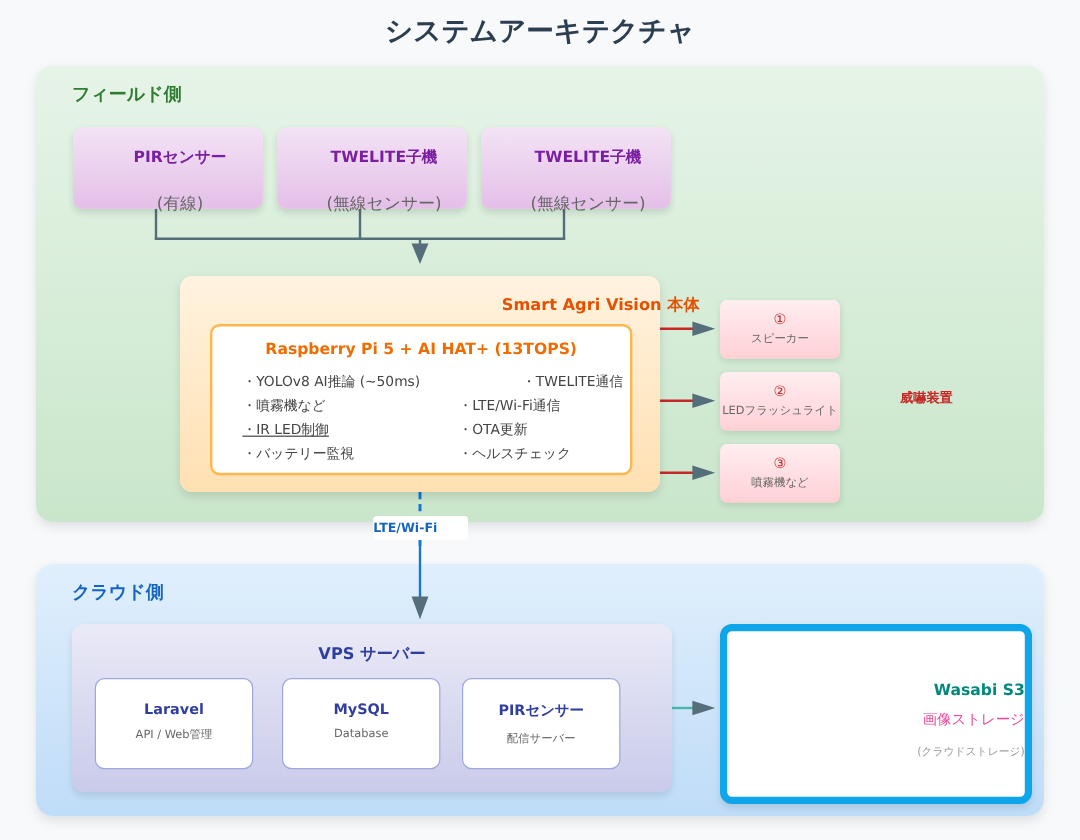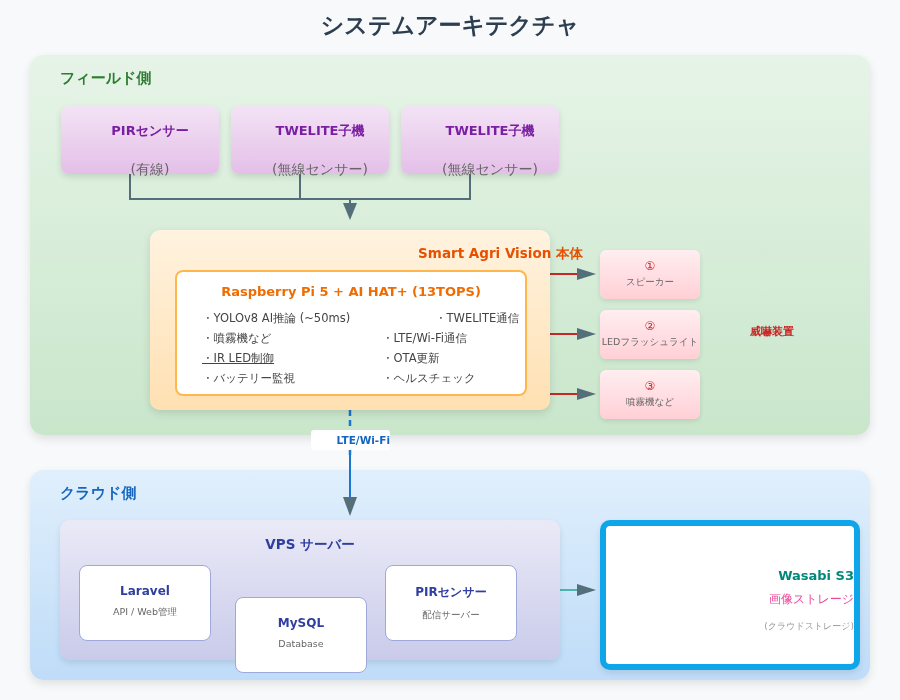--- a/index.html
+++ b/index.html
@@ -16,21 +16,21 @@
   .sensor .s-sub { margin-top:21px; font-size:14px; color:#666; }
   .main-box { position:absolute; left:150px; top:230px; width:400px; height:180px; border-radius:10px; background:linear-gradient(180deg,#fff3e0 0%,#ffe0b2 100%); box-shadow:0 3px 8px rgba(0,0,0,0.12); }
   .main-title { position:absolute; top:15px; left:0; width:100%; text-align:right; font-size:13.5px; font-weight:bold; color:#e65100;margin-left:33px; }
   .inner-box { position:absolute; left:25px; top:40px; width:348px; height:122px; background:#fff; border:2px solid #ffb74d; border-radius:8px; }
   .inner-title { position:absolute; top:12px; left:0; width:100%; text-align:center; font-size:13px; font-weight:bold; color:#ef6c00; }
   .feat { position:absolute; font-size:11.5px; color:#444; }
   .threat { position:absolute; left:600px; width:100px; height:49px; border-radius:6px; background:linear-gradient(180deg,#ffeef0 0%,#ffd0d6 100%); box-shadow:0 2px 5px rgba(0,0,0,0.1); text-align:center; }
   .threat .t-num { margin-top:9px; font-size:12px; color:#c62828; }
   .threat .t-label { margin-top:3px; font-size:9.5px; color:#666; white-space:nowrap; }
   .threat-label { position:absolute; left:750px; top:324px; font-size:11px; font-weight:bold; color:#c62828; }
-  .lte-label { position:absolute; left:311px; top:430px; width:79px; height:20px; background:#fff; border-radius:3px; text-align:right; line-height:20px; font-size:10.5px; font-weight:bold; color:#1565c0; }
+  .lte-label { position:absolute; left:311px; top:430px; width:79px; height:20px; background:#fff; border-radius:3px; text-align:left; line-height:20px; font-size:10.5px; font-weight:bold; color:#1565c0; }
   .vps { position:absolute; left:60px; top:520px; width:500px; height:140px; border-radius:10px; background:linear-gradient(180deg,#eaeaf7 0%,#c9cbea 100%); box-shadow:0 3px 6px rgba(0,0,0,0.1); }
   .vps-title { position:absolute; top:16px; left:0; width:100%; text-align:center; font-size:13.5px; font-weight:bold; color:#303f9f; }
   .svc { position:absolute; top:45px; width:130px; height:74px; background:#fff; border:1px solid #9fa8da; border-radius:8px; text-align:center; }
   .svc .v-title { margin-top:18px; font-size:12px; font-weight:bold; color:#303f9f; }
   .svc .v-sub { margin-top:8px; font-size:9.5px; color:#666; }
   .wasabi { position:absolute; left:600px; top:520px; width:248px; height:138px; background:#fff; border:6px solid #0ea5e9; border-radius:10px; box-shadow:0 3px 6px rgba(0,0,0,0.1); text-align:right; }
   .w-title { margin-top:42px; font-size:13px; font-weight:bold; color:#00897b; }
   .w-sub { margin-top:8px; font-size:12px; color:#ec4899; }
   .w-note { margin-top:12px; font-size:9px; color:#999; }
   svg.lines { position:absolute; left:0; top:0; width:900px; height:700px; pointer-events:none; }
@@ -117,21 +117,21 @@
 <div class="threat-label">威嚇装置</div>
 
 <div class="lte-label">LTE/Wi-Fi</div>
 
 <div class="vps">
   <div class="vps-title">VPS サーバー</div>
   <div class="svc" style="left:19px;">
     <div class="v-title">Laravel</div>
     <div class="v-sub">API / Web管理</div>
   </div>
-  <div class="svc" style="left:175px;margin-top:32px;">
+  <div class="svc" style="left:175px;">
     <div class="v-title">MySQL</div>
     <div class="v-sub">Database</div>
   </div>
   <div class="svc" style="left:325px;">
     <div class="v-title">PIRセンサー</div>
     <div class="v-sub">配信サーバー</div>
   </div>
 </div>
 
 <div class="wasabi">

